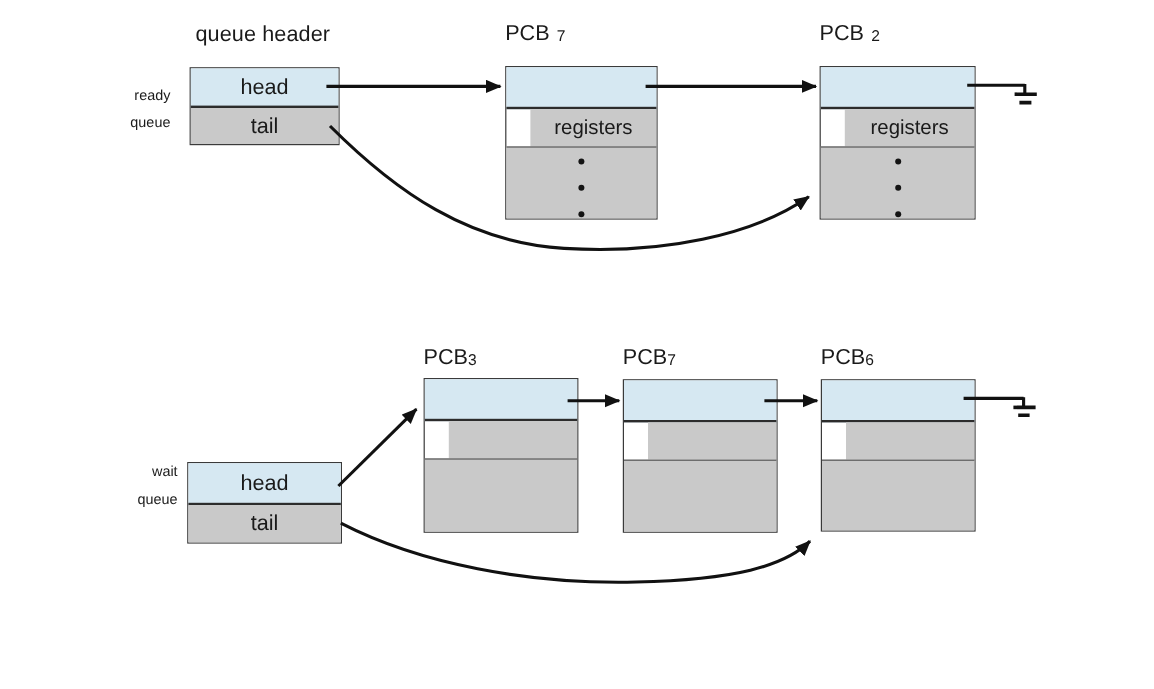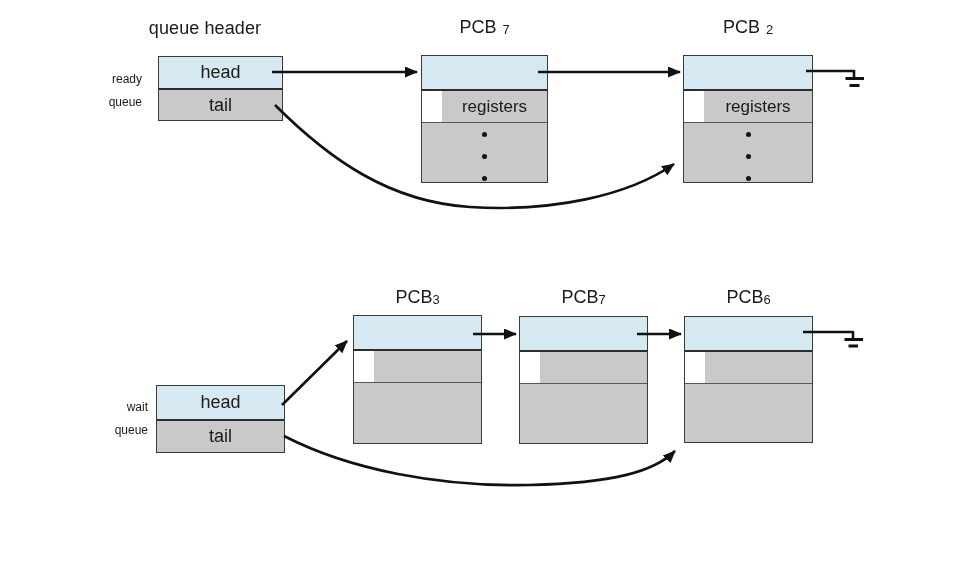--- a/index.html
+++ b/index.html
@@ -12,21 +12,21 @@
   }
   html,body{margin:0;padding:0;background:var(--background);}
   .stage{
     position:relative;width:962px;height:574px;background:var(--background);
     font-family:"Liberation Sans", sans-serif;color:var(--text);overflow:hidden;
   }
   .abs{position:absolute;}
   
   .diagram-label{font-size:18px;letter-spacing:0.1px;}
   .side-label{text-align:right;line-height:23px;font-size:12px;}
-  .pcb-label{display:flex;justify-content:center;align-items:flex-start;font-size:18px;}
+  .pcb-label{display:flex;justify-content:flex-start;align-items:flex-start;font-size:18px;}
   .pcb-label .sub{font-size:13px;position:relative;top:5px;}
   .pcb-label .sub.gap{margin-left:6px;}
   
   .box{box-sizing:border-box;border:1.6px solid var(--box-border);display:flex;flex-direction:column;}
   .row{box-sizing:border-box;display:flex;align-items:center;justify-content:center;}
   .row-pointer{background:var(--pointer-row-fill);height:35px;border-bottom:2.2px solid #2c2c2c;}
   .row-head{background:var(--pointer-row-fill);height:33px;border-bottom:2px solid #2c2c2c;}
   .row-tail{background:var(--body-row-fill);flex:1;}
   .row-field{background:var(--body-row-fill);height:31px;font-size:17px;margin-left:20px;}
   .row-rest{background:var(--body-row-fill);flex:1;border-top:1.4px solid #565656;
@@ -42,21 +42,21 @@
   
   .caption{width:100%;text-align:center;font-size:17.5px;top:524px;left:0;}
   .caption .cap-label{font-weight:bold;}
   .caption .cap-text{margin-left:13px;}
 </style>
 </head>
 <body>
 
 <div class="stage">
 
-  <div class="abs diagram-label" style="left:125px;top:18px;width:160px;text-align:center;">queue header</div>
+  <div class="abs diagram-label" style="left:139px;top:18px;width:160px;text-align:center;">queue header</div>
 
   <div class="abs side-label" style="left:40px;top:68px;width:102px;">
     <div>ready</div>
     <div>queue</div>
   </div>
 
   <div class="abs box" style="left:158px;top:56px;width:125px;height:65px;">
     <div class="row row-head">
       <span class="cell-text">head</span>
     </div>
@@ -90,21 +90,21 @@
     <div class="row row-field">registers</div>
     <div class="row row-rest">
       <div class="dots">
         <div class="dot"></div>
         <div class="dot"></div>
         <div class="dot"></div>
       </div>
     </div>
   </div>
 
-  <div class="abs side-label" style="left:46px;top:396px;width:102px;">
+  <div class="abs side-label" style="left:46px;top:382px;width:102px;">
     <div>wait</div>
     <div>queue</div>
   </div>
 
   <div class="abs box" style="left:156px;top:385px;width:129px;height:68px;">
     <div class="row row-head" style="height:35px;">
       <span class="cell-text">head</span>
     </div>
     <div class="row row-tail">
       <span class="cell-text">tail</span>

